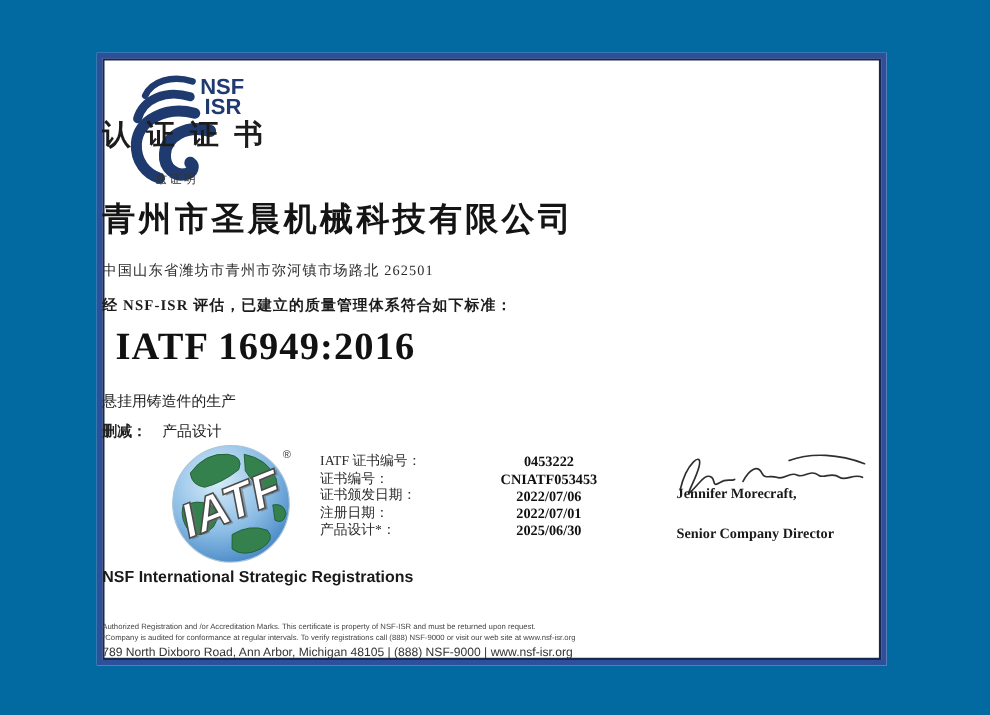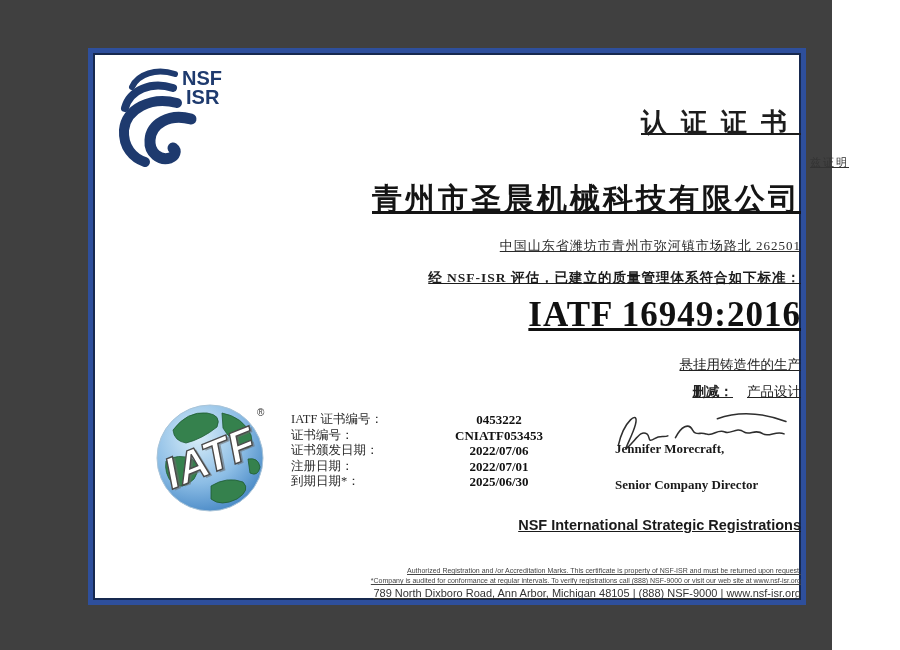--- a/index.html
+++ b/index.html
@@ -1,28 +1,28 @@
 <!DOCTYPE html>
 <html><head>
 <meta charset="utf-8">
 <style>
   * { margin: 0; padding: 0; box-sizing: border-box; }
   html, body { width: 900px; height: 650px; background: #ffffff; overflow: hidden;
     font-family: "Liberation Serif", "DejaVu Serif", serif; color: #222; }
-  .page { position: relative; width: 832px; height: 650px; background: #404040; }
+  .page { position: relative; width: 900px; height: 650px; background: #0369a1; }
   .cert { position: absolute; left: 88px; top: 48px; width: 718px; height: 557px;
     background: #fff; border: 5px solid #2e4f9c; box-shadow: inset 0 0 0 2px #17294f; }
   .abs { position: absolute; }
-  .ctr { left: 0; width: 100%; text-align: right; text-decoration: underline; }
+  .ctr { left: 0; width: 100%; text-align: left; }
 
   .nsf-logo { left: 18px; top: 8px; width: 132px; height: 126px; }
 
   .title { top: 52px; font-size: 26px; font-weight: 700; letter-spacing: 14px; color: #1c1c1c; }
   .certify { top: 102px; font-size: 11px; letter-spacing: 2px; color: #333; margin-left: 48px; }
-  .company { top: 126px; font-size: 30px; font-weight: 700; letter-spacing: 3px; color: #141414; padding-left: 40px; }
+  .company { top: 126px; font-size: 30px; font-weight: 700; letter-spacing: 3px; color: #141414; }
   .address { top: 184px; font-size: 13px; letter-spacing: 1px; color: #2a2a2a; }
   .assessment { top: 216px; font-size: 13.5px; font-weight: 600; letter-spacing: 1px; color: #1c1c1c; }
   .standard { top: 242px; font-size: 35px; font-weight: 700; letter-spacing: 1px; color: #111;
     font-family: "Liberation Serif", serif; padding-left: 12px; }
   .scope-label { top: 286px; font-size: 14px; font-weight: 700; color: #1c1c1c; }
   .scope-text { top: 303px; font-size: 13.5px; color: #222; }
   .exclusion { top: 330px; font-size: 13.5px; }
   .exclusion .lbl { font-weight: 700; }
   .exclusion .val { margin-left: 14px; }
 
@@ -105,21 +105,21 @@
       </div>
       <div class="detail-row">
         <span class="detail-label">证书颁发日期：</span>
         <span class="detail-value">2022/07/06</span>
       </div>
       <div class="detail-row">
         <span class="detail-label">注册日期：</span>
         <span class="detail-value">2022/07/01</span>
       </div>
       <div class="detail-row">
-        <span class="detail-label">到期日期*：</span>
+        <span class="detail-label">产品设计*：</span>
         <span class="detail-value">2025/06/30</span>
       </div>
     </div>
 
     <svg class="abs sig-svg" viewBox="0 0 210 60">
       <g fill="none" stroke="#2e2e2e" stroke-width="1.6" stroke-linecap="round">
         <path d="M14 44 C20 18 36 6 32 22 C29 34 18 52 24 46 C34 36 38 28 44 32 C48 35 44 42 52 37 C58 33 62 36 66 34"></path>
         <path d="M74 36 C80 24 88 20 92 28 C95 34 100 30 106 32 C114 35 118 26 126 30 C132 33 138 24 146 30 C152 34 158 26 166 32 C172 36 180 28 188 32"></path>
         <path d="M118 16 C140 8 166 10 190 19"></path>
       </g>

